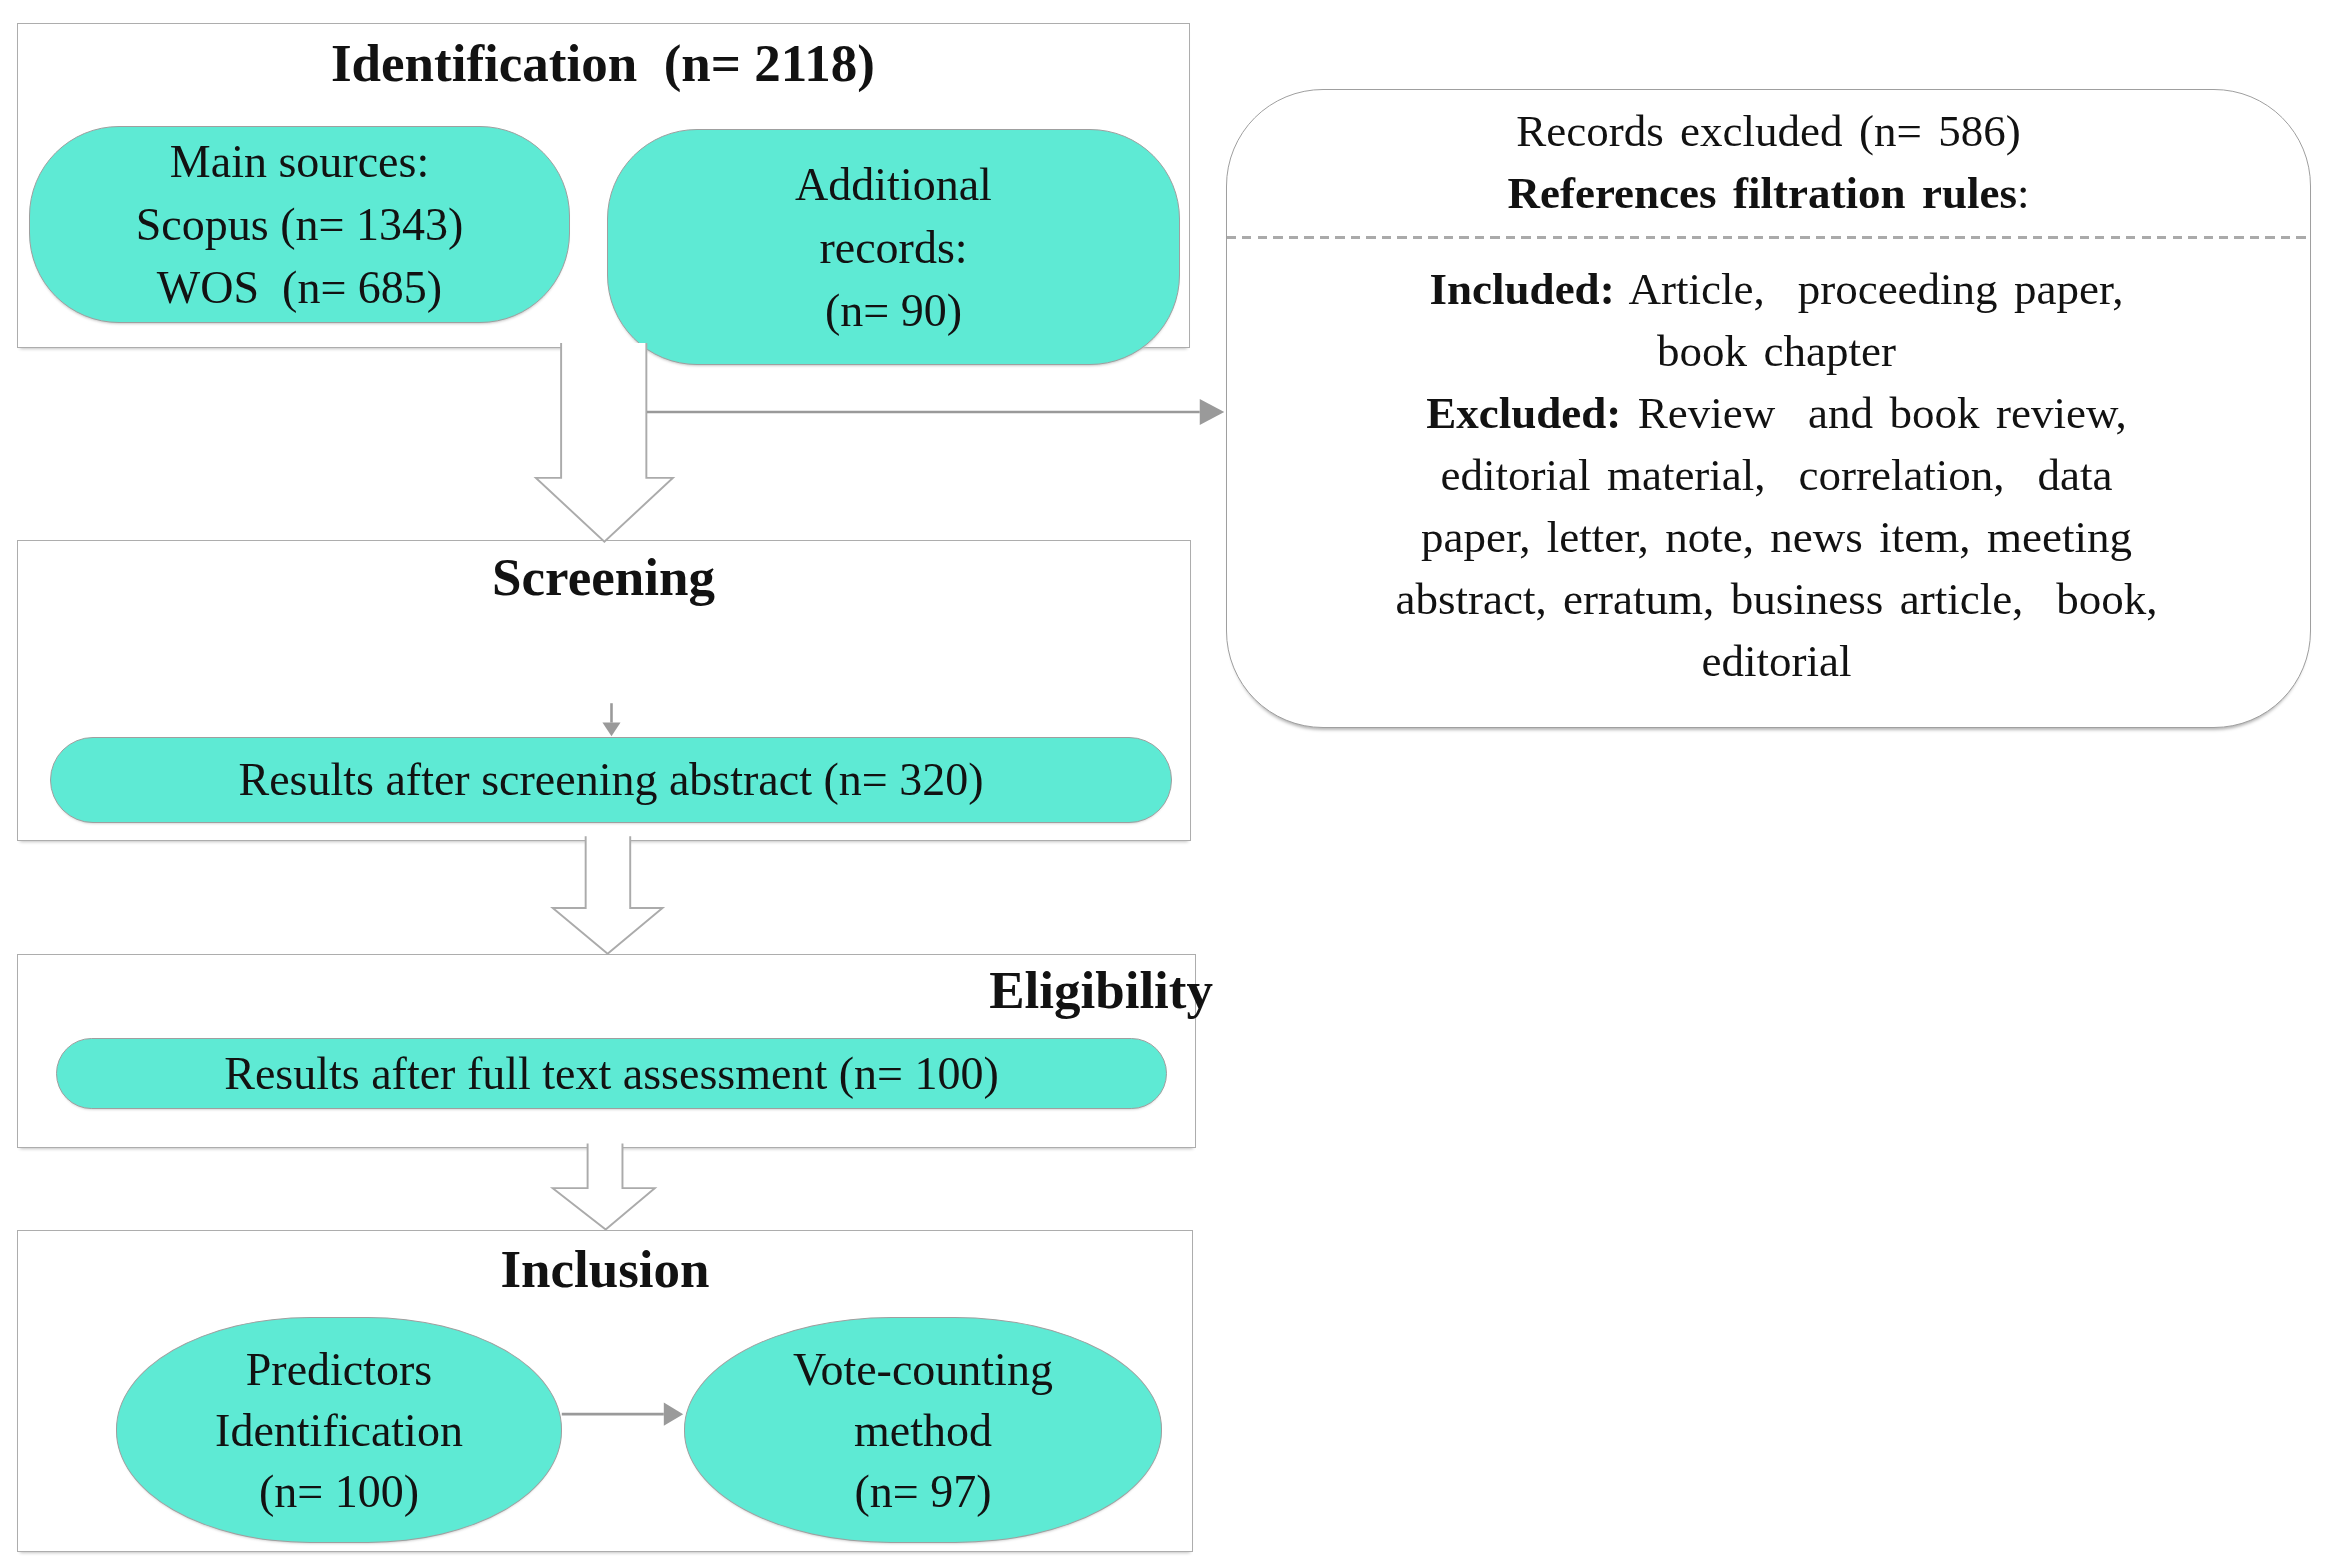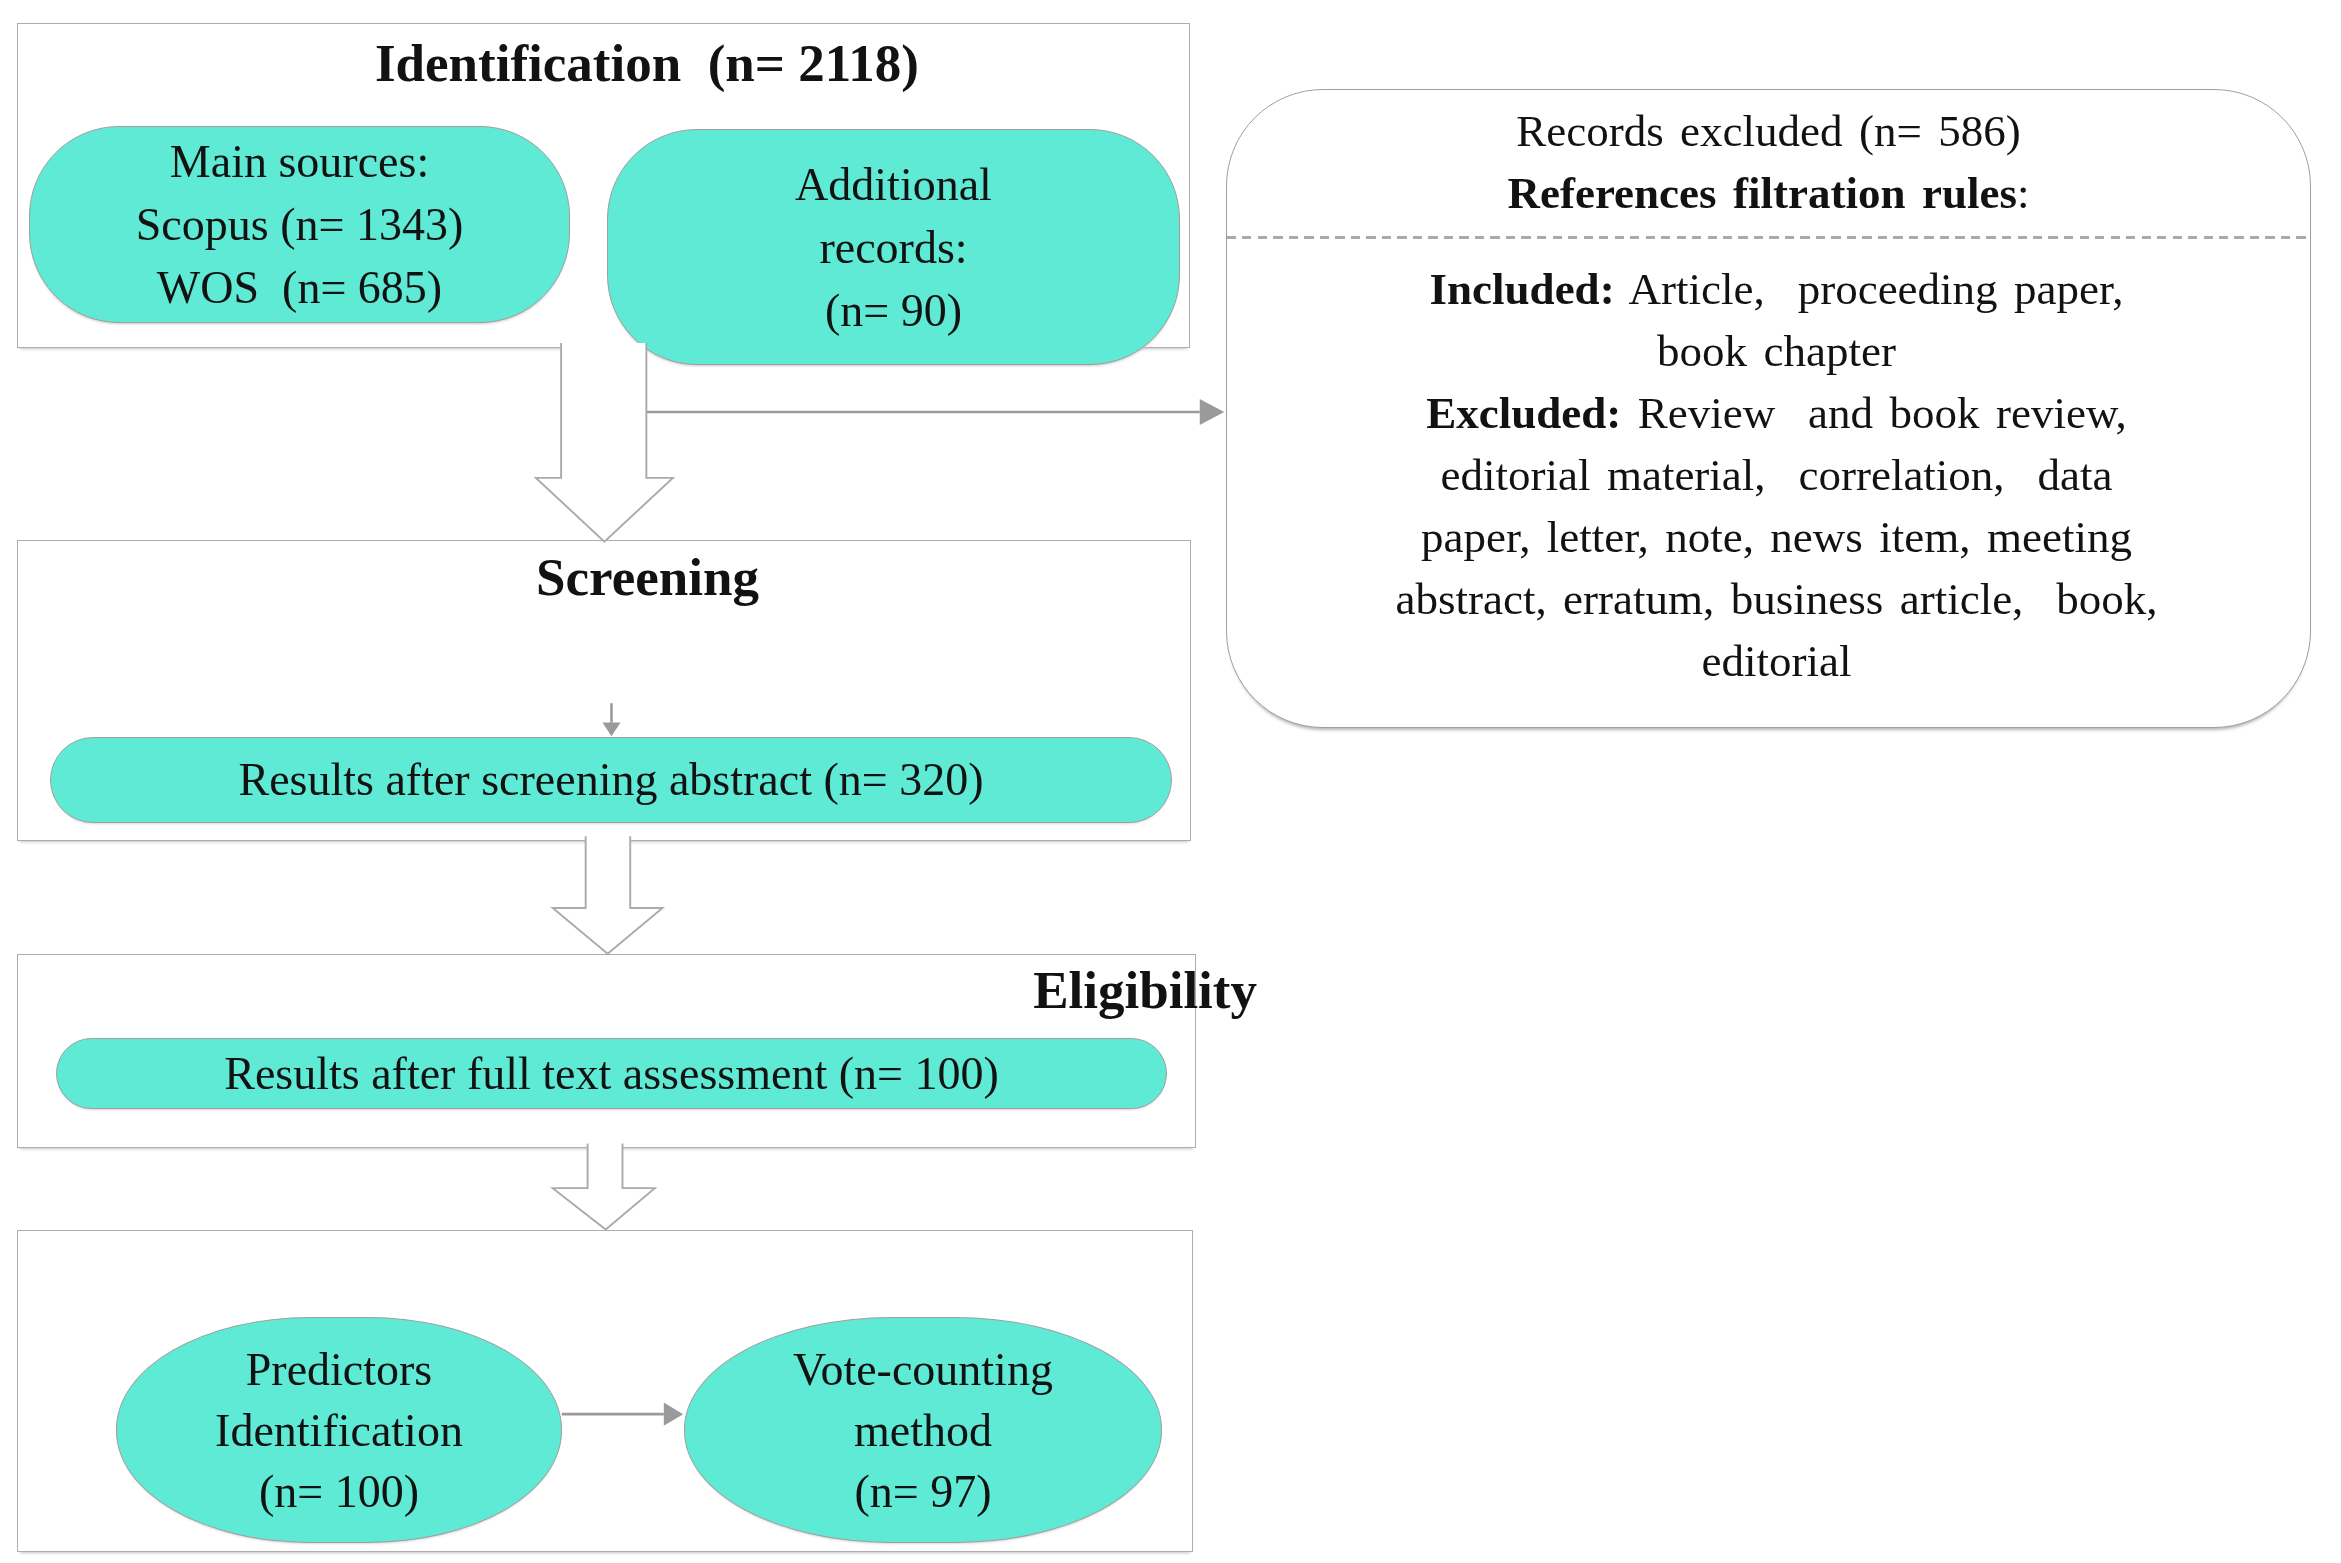--- a/index.html
+++ b/index.html
@@ -15,21 +15,21 @@
   #stage{
     position:relative;width:2342px;height:1564px;background:var(--bg);
     font-family:"Liberation Serif","DejaVu Serif",serif;color:var(--text);
   }
   .frame{
     position:absolute;background:#fff;border:1.9px solid var(--box_border);
     box-sizing:border-box;box-shadow:0 4.5px 3.2px -3.2px #bdbdbd;
   }
   .box-title{
     position:absolute;left:0;width:100%;text-align:center;
-    font-weight:bold;font-size:53px;line-height:59px;white-space:pre;padding-left:44px;
+    font-weight:bold;font-size:53px;line-height:59px;white-space:pre;
   }
   .shape{
     position:absolute;background:#5eead4;border:1.9px solid var(--shape_border);
     box-sizing:border-box;display:flex;flex-direction:column;
     align-items:center;justify-content:center;text-align:center;
     font-size:46px;line-height:63px;white-space:pre;
     box-shadow:0 3.2px 2.6px -2.6px #c9c9c9;
   }
   .shape.oneline{line-height:1;}
   .panel{
@@ -85,20 +85,21 @@
   </div>
 
   <div class="frame" style="left:17px;top:954px;width:1179px;height:194px;"></div>
   <div class="box-title" style="top:961px;width:1213px;text-align:right;">Eligibility</div>
 
   <div class="shape oneline" style="left:56px;top:1038px;width:1111px;height:71px;border-radius:41px;">
     <div>Results after full text assessment (n= 100)</div>
   </div>
 
   <div class="frame" style="left:17px;top:1230px;width:1176px;height:322px;"></div>
+  <div class="box-title" style="top:1240px;width:1210px;">Inclusion</div>
 
   <div class="shape" style="left:116px;top:1317px;width:446px;height:226px;border-radius:194px/112px;line-height:61px;">
     <div>Predictors</div>
     <div>Identification</div>
     <div>(n= 100)</div>
   </div>
 
   <div class="shape" style="left:684px;top:1317px;width:478px;height:226px;border-radius:207px/112px;line-height:61px;">
     <div>Vote-counting</div>
     <div>method</div>

